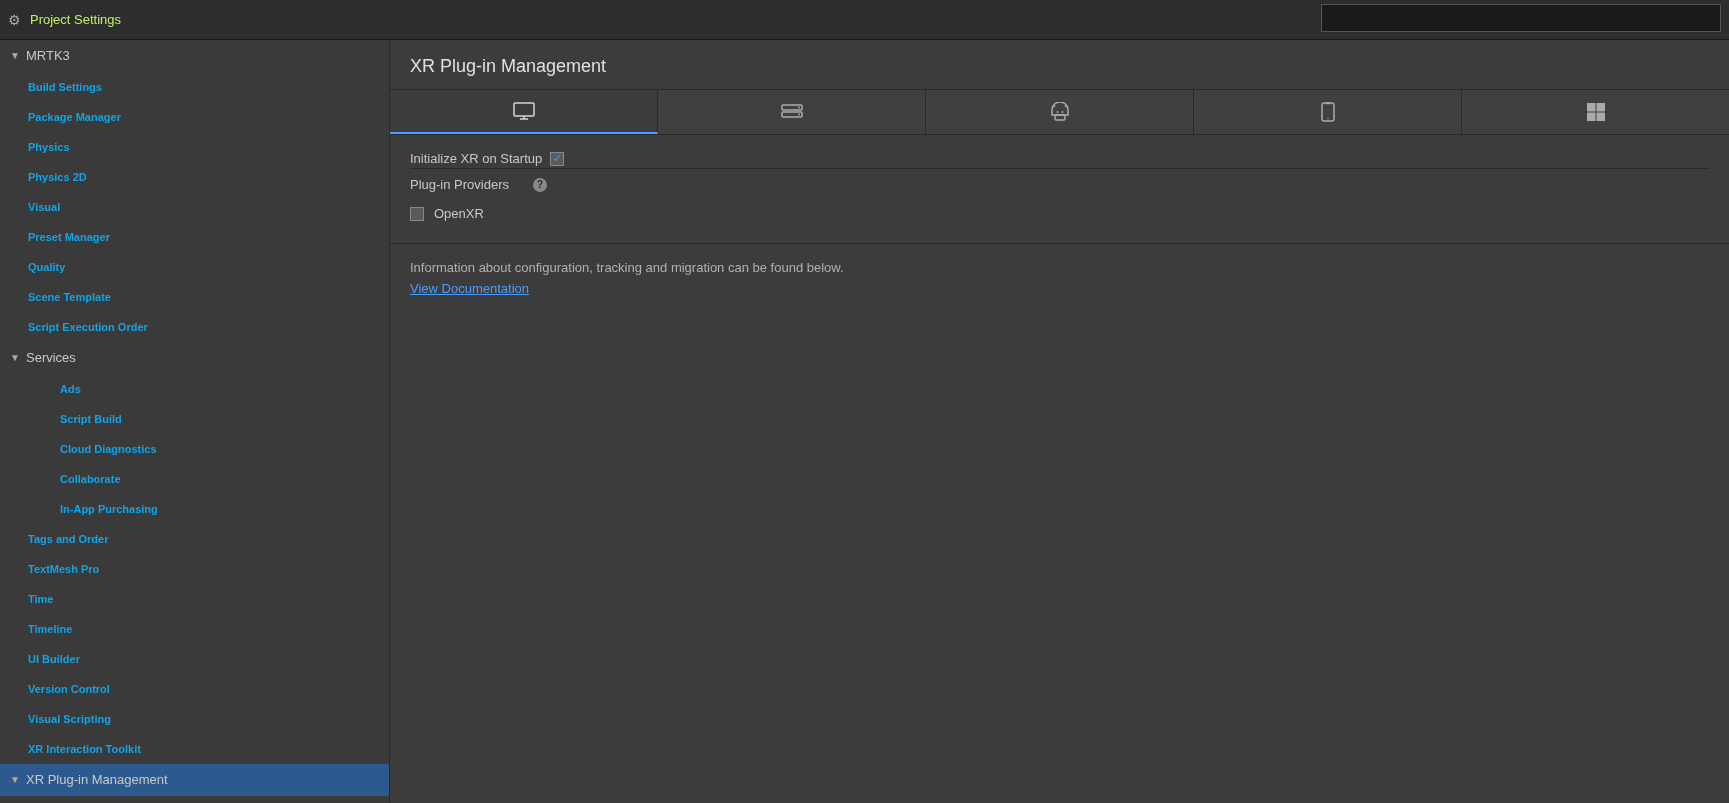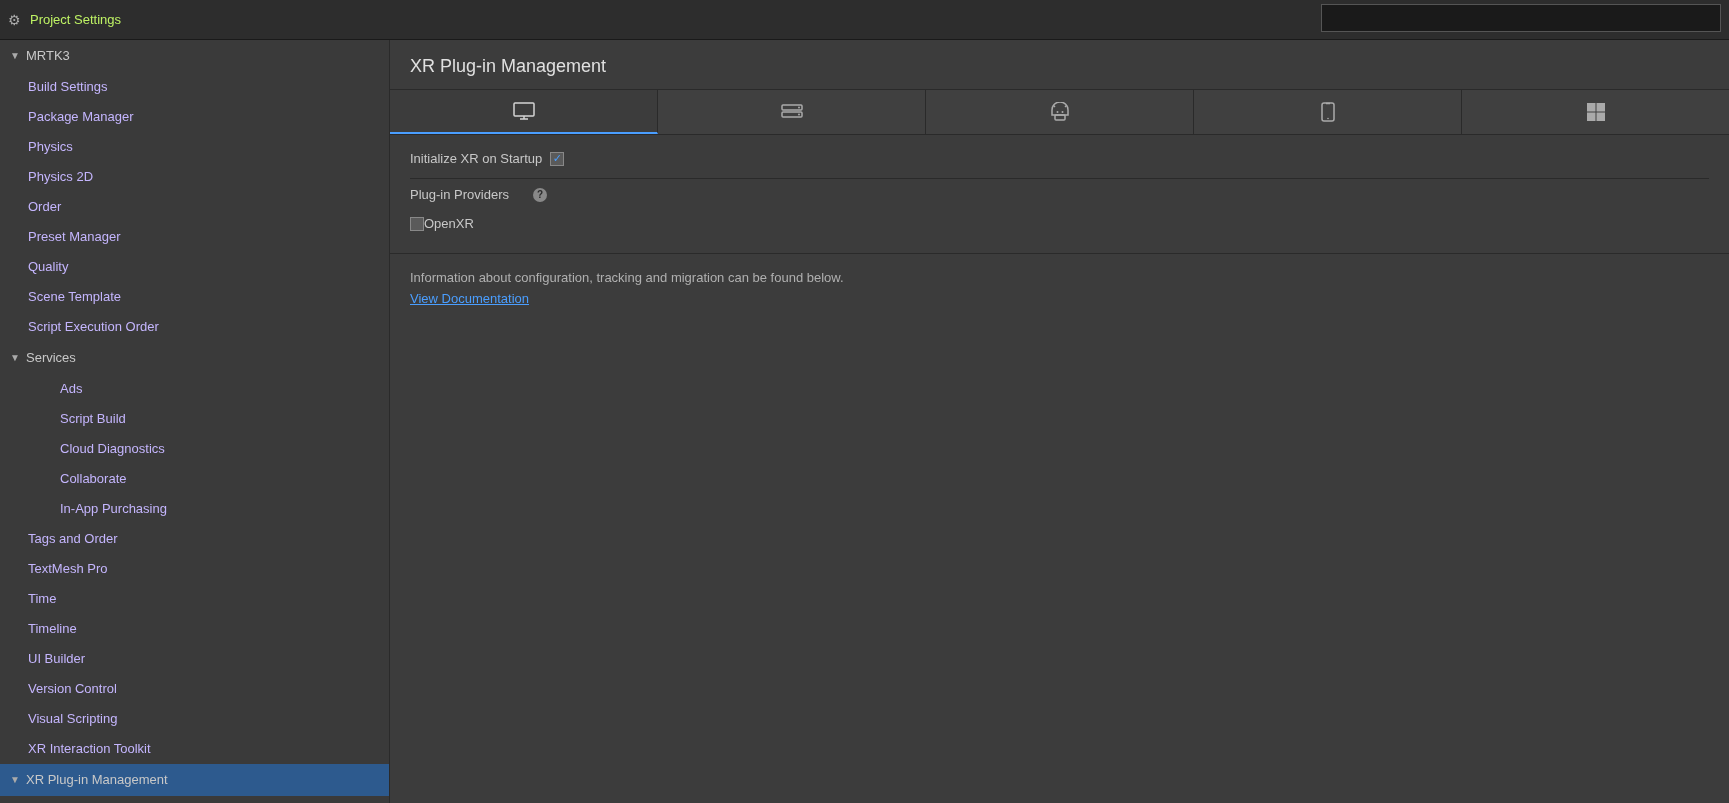--- a/index.html
+++ b/index.html
@@ -101,23 +101,24 @@
       background: #3a3a3a;
     }
     .sidebar-inner::-webkit-scrollbar-thumb {
       background: #666;
       border-radius: 2px;
     }
 
     .sidebar-item {
       padding: 4px 16px;
       cursor: pointer;
-      color: #c4b5fd;
-      font-size: 13px;
+      color: #0ea5e9;
+      font-size: 11px;
       line-height: 22px;
+      font-weight: bold;
     }
     .sidebar-category {
       padding: 5px 10px;
       cursor: pointer;
       color: #c8c8c8;
       font-size: 13px;
       line-height: 22px;
       display: flex;
       align-items: center;
       gap: 4px;
@@ -173,21 +174,21 @@
     .platform-tab:last-child { border-right: none; }
 
     
     .xr-section {
       padding: 16px 20px;
     }
     .xr-row {
       display: flex;
       align-items: center;
       gap: 8px;
-      margin-bottom: 12px;
+      margin-bottom: 2px;
       font-size: 13px;
       color: #c8c8c8;
     }
     .checkbox-custom {
       width: 14px;
       height: 14px;
       background: #5a5a5a;
       border: 1px solid #888;
       display: flex;
       align-items: center;
@@ -228,20 +229,21 @@
       align-items: center;
       justify-content: center;
       font-size: 10px;
       font-weight: bold;
       cursor: pointer;
     }
 
     .provider-row {
       display: flex;
       align-items: center;
+      gap: 10px;
       padding: 6px 0;
       font-size: 13px;
       color: #c8c8c8;
     }
 
     
     .info-section {
       border-top: 1px solid #2a2a2a;
       padding: 16px 20px;
       color: #b0b0b0;
@@ -294,21 +296,21 @@
 
       <div class="sidebar-item indent-1">
         <span>Physics</span>
       </div>
 
       <div class="sidebar-item indent-1">
         <span>Physics 2D</span>
       </div>
 
       <div class="sidebar-item indent-1">
-        <span>Order</span>
+        <span>Visual</span>
       </div>
 
       <div class="sidebar-item indent-1">
         <span>Preset Manager</span>
       </div>
 
       <div class="sidebar-item indent-1">
         <span>Quality</span>
       </div>
 

